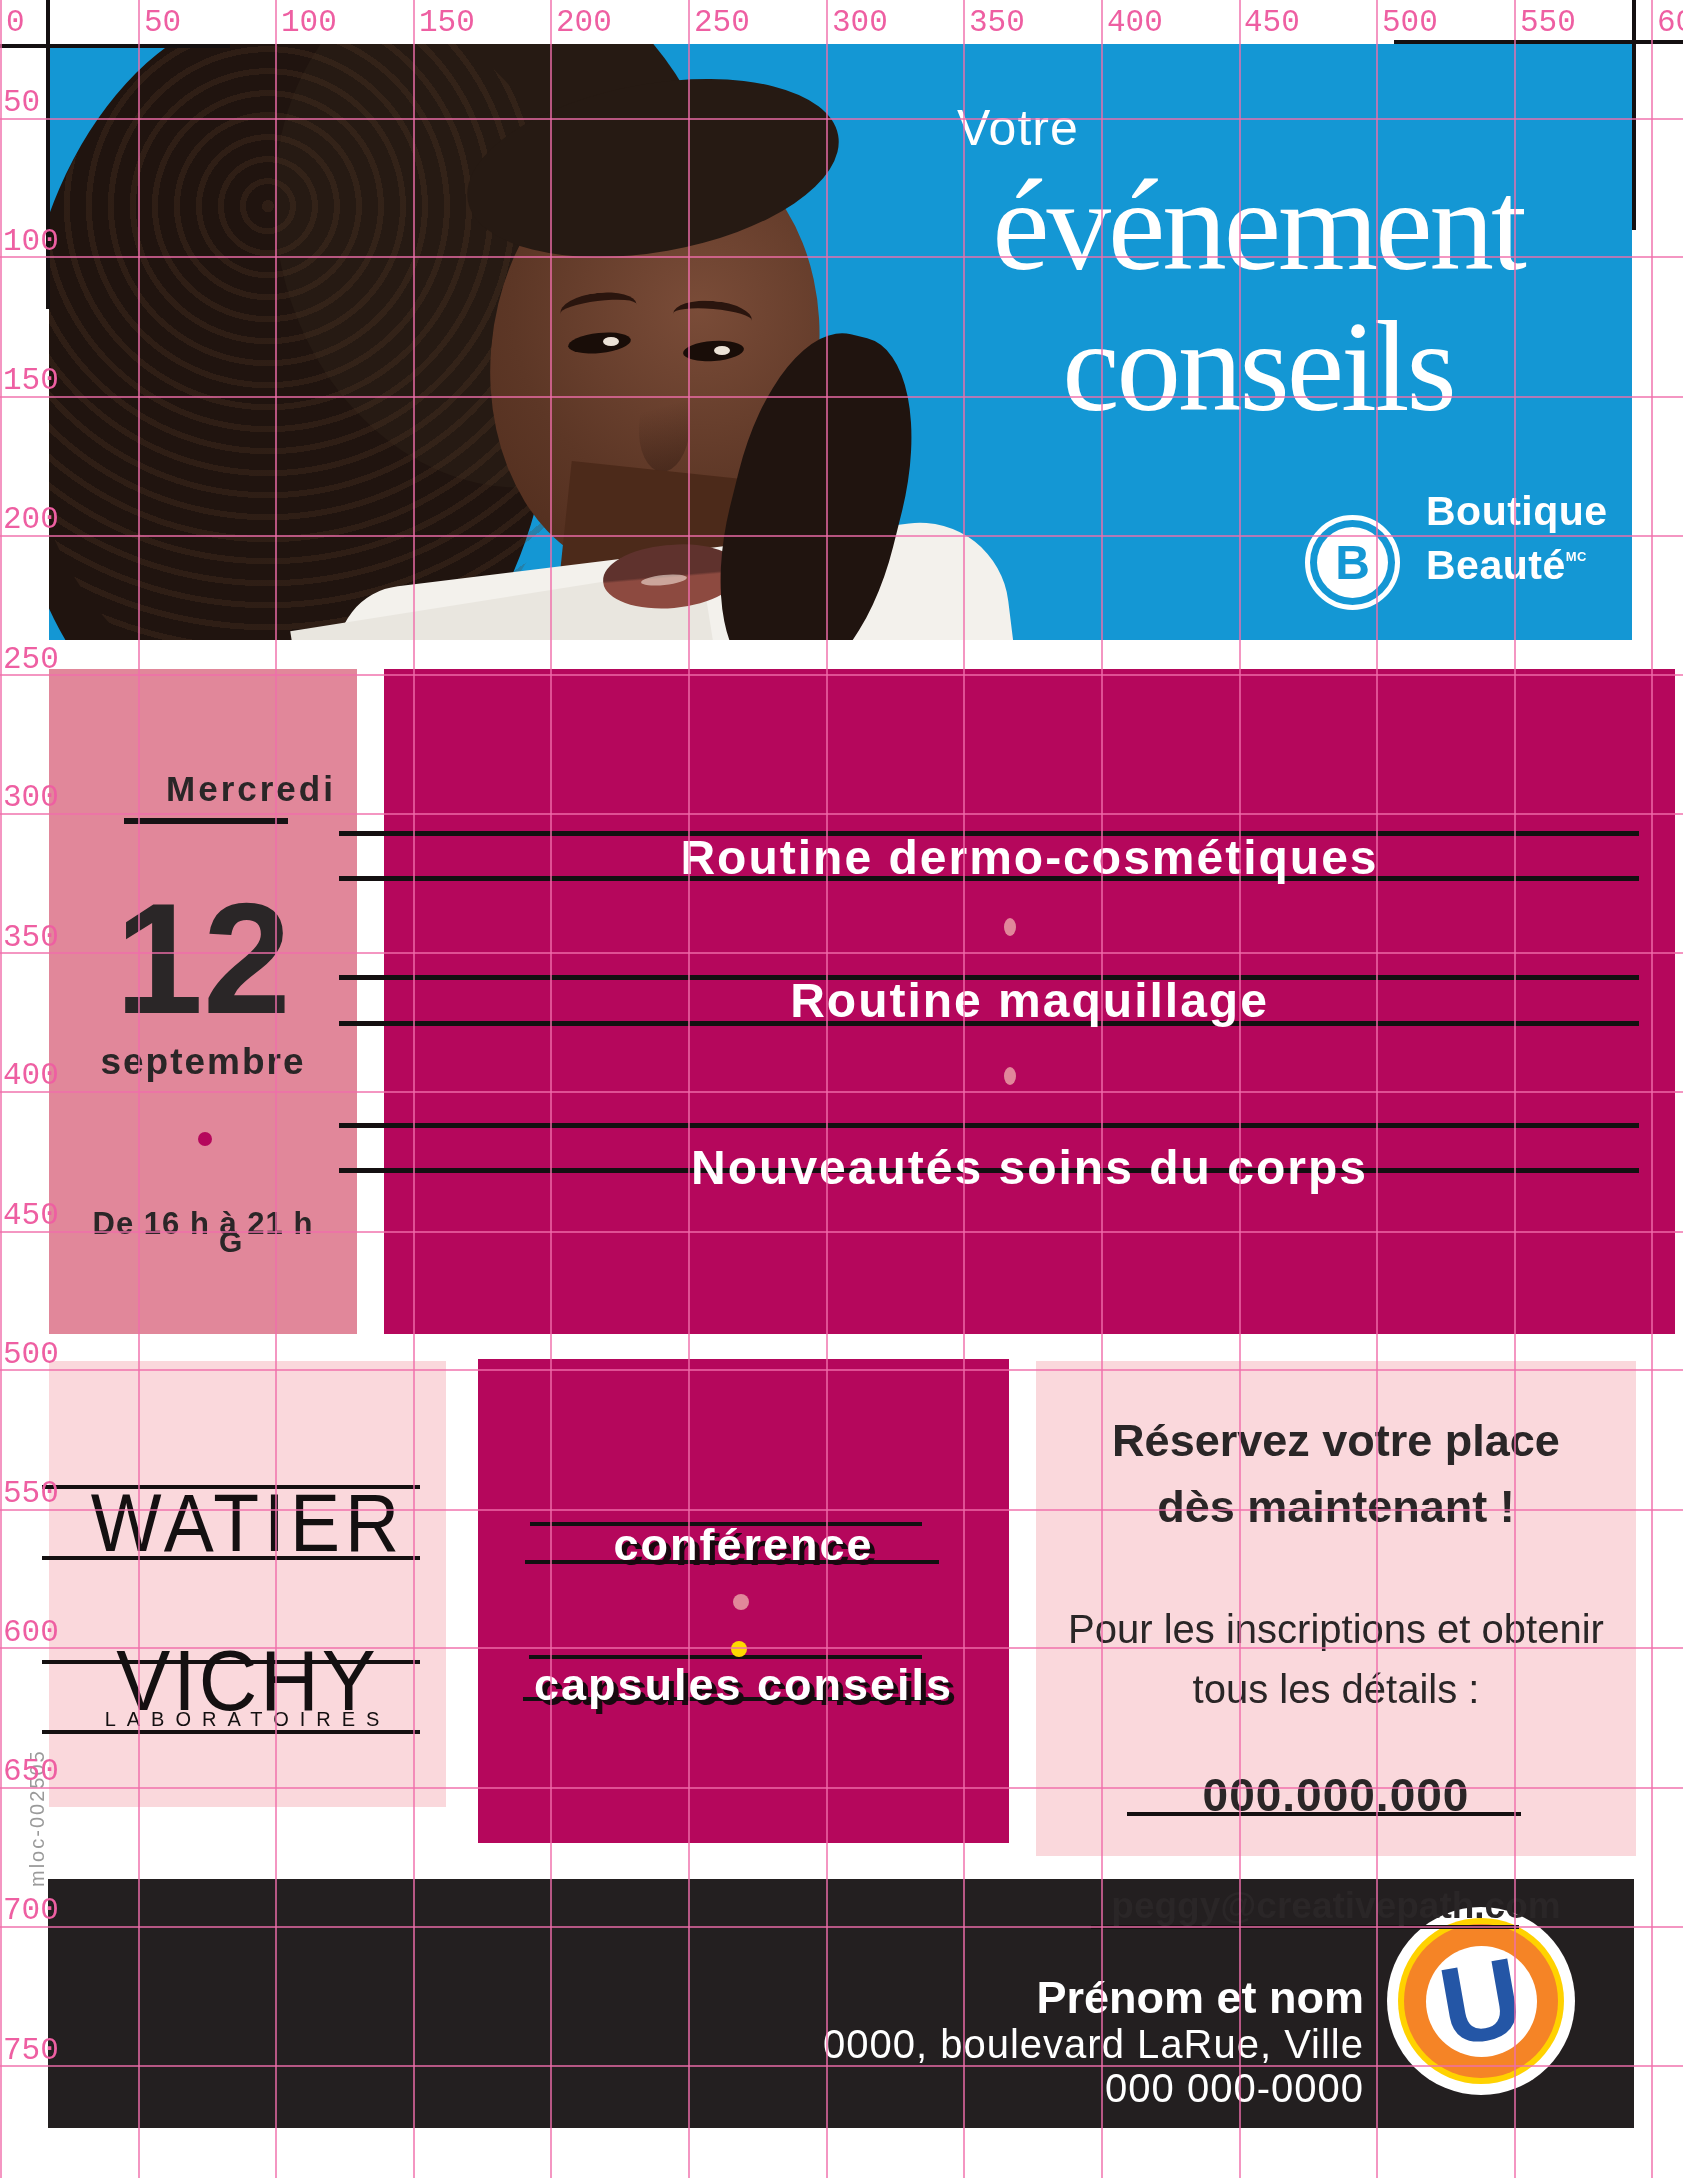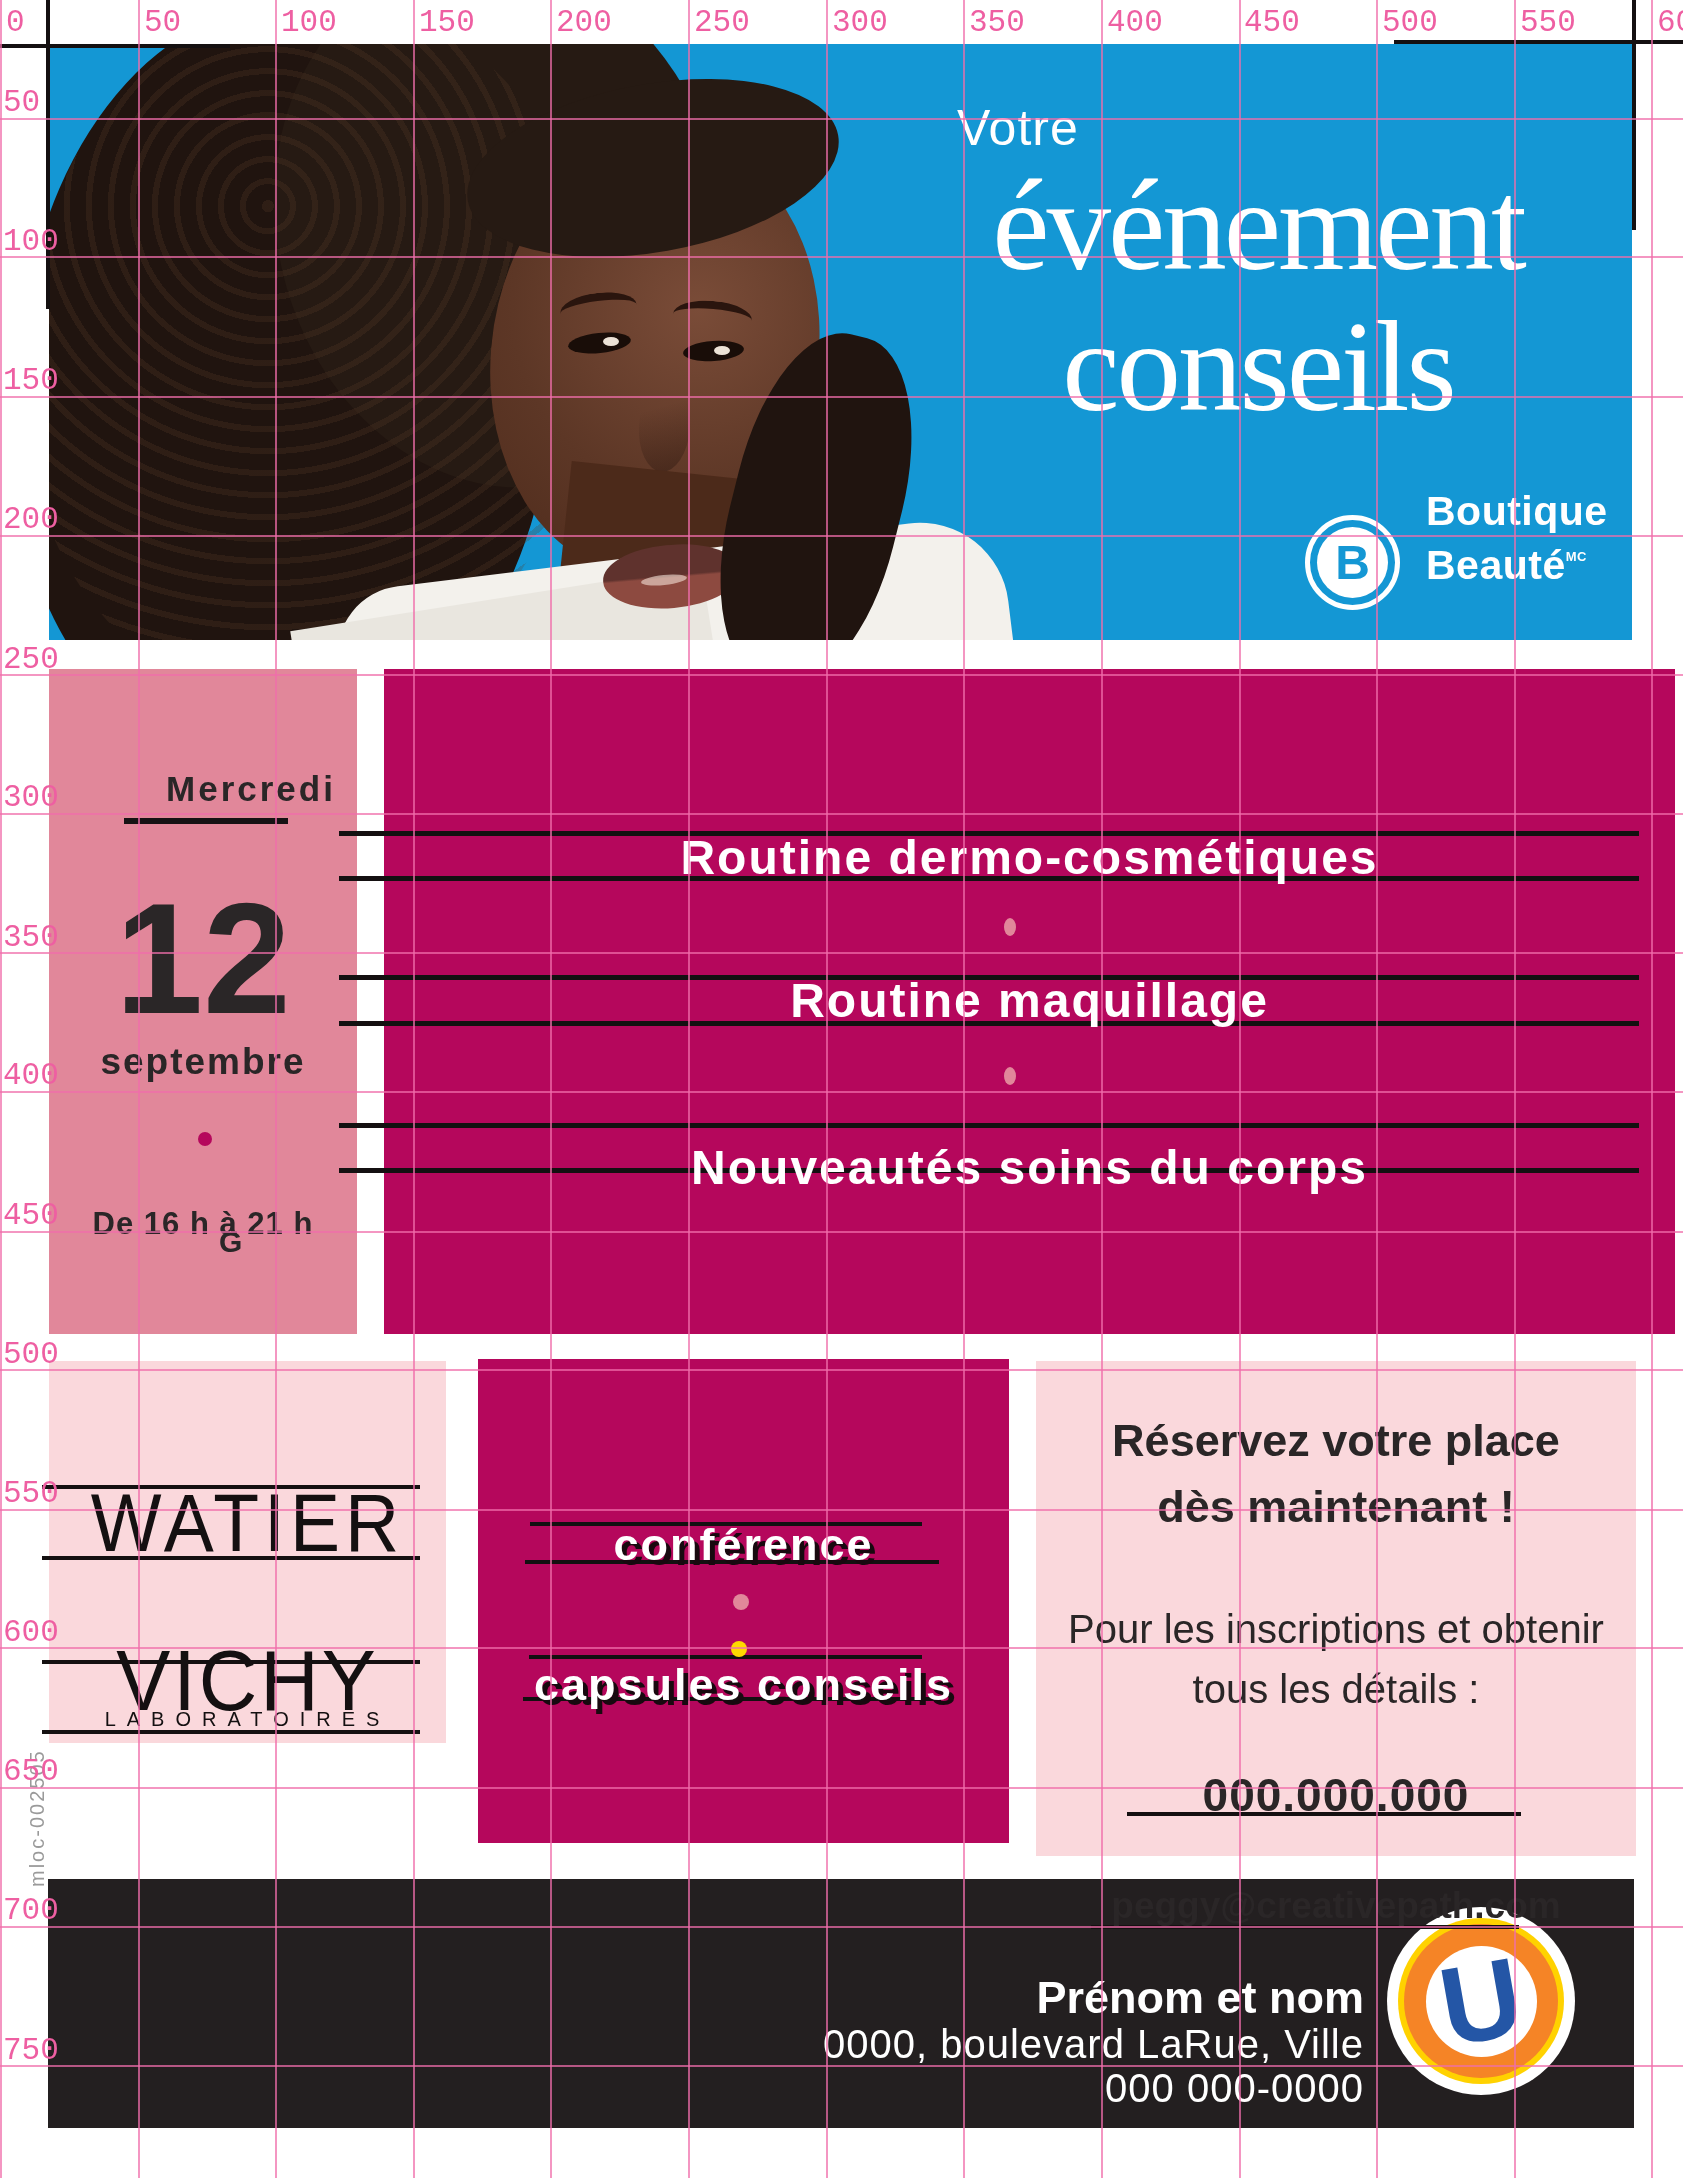--- a/index.html
+++ b/index.html
@@ -57,21 +57,21 @@
   .hours-g{position:absolute;left:170px;top:556px;font-weight:700;font-size:30px;}
 
   .topics-block{position:absolute;left:384px;top:669px;width:1291px;height:665px;background:#b5075c;}
   .topic{position:absolute;left:0;width:100%;text-align:center;color:#fff;font-weight:700;
          font-size:48px;line-height:50px;letter-spacing:2px;z-index:2;}
   .tdot{position:absolute;width:12px;height:18px;border-radius:50%;background:#e1879a;z-index:2;}
 
   .rule{position:absolute;background:#141011;z-index:1;}
 
   
-  .brands-block{position:absolute;left:49px;top:1361px;width:397px;height:382px;background:#fad8dc;color:#141011;}
+  .brands-block{position:absolute;left:49px;top:1361px;width:397px;height:446px;background:#fad8dc;color:#141011;}
   .brands-block .ctr{position:absolute;left:0;width:100%;text-align:center;z-index:2;}
   .watier{top:119px;font-size:75px;letter-spacing:5px;transform:scaleY(1.08);}
   .vichy{top:274px;font-size:81px;letter-spacing:3px;transform:scaleY(1.05);}
   .labo{top:347px;font-size:20px;letter-spacing:11px;}
 
   .program-block{position:absolute;left:478px;top:1359px;width:531px;height:484px;background:#b5075c;}
   .prog{position:absolute;left:0;width:100%;text-align:center;color:#fff;font-weight:700;font-size:45px;
         letter-spacing:2px;text-shadow:5px 5px 0 #18090f;z-index:2;}
   .pdot{position:absolute;border-radius:50%;width:16px;height:16px;z-index:2;}
 

